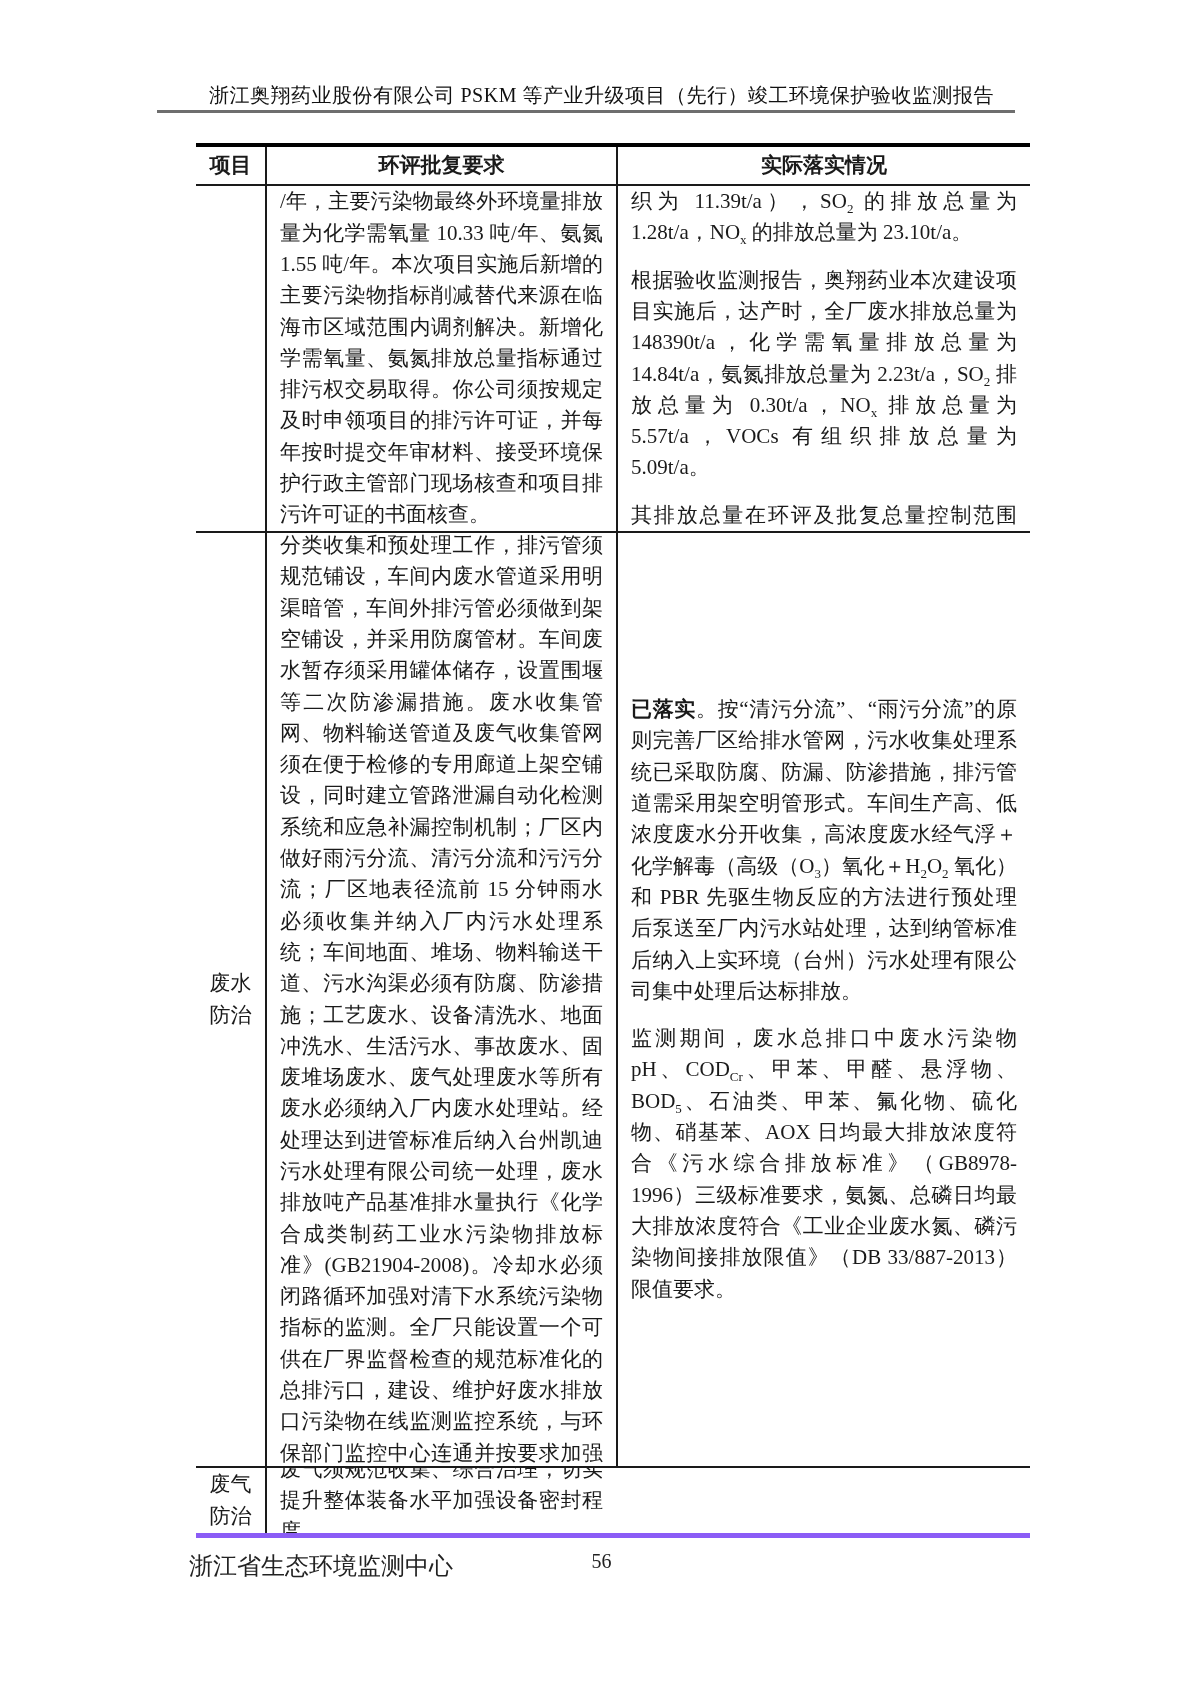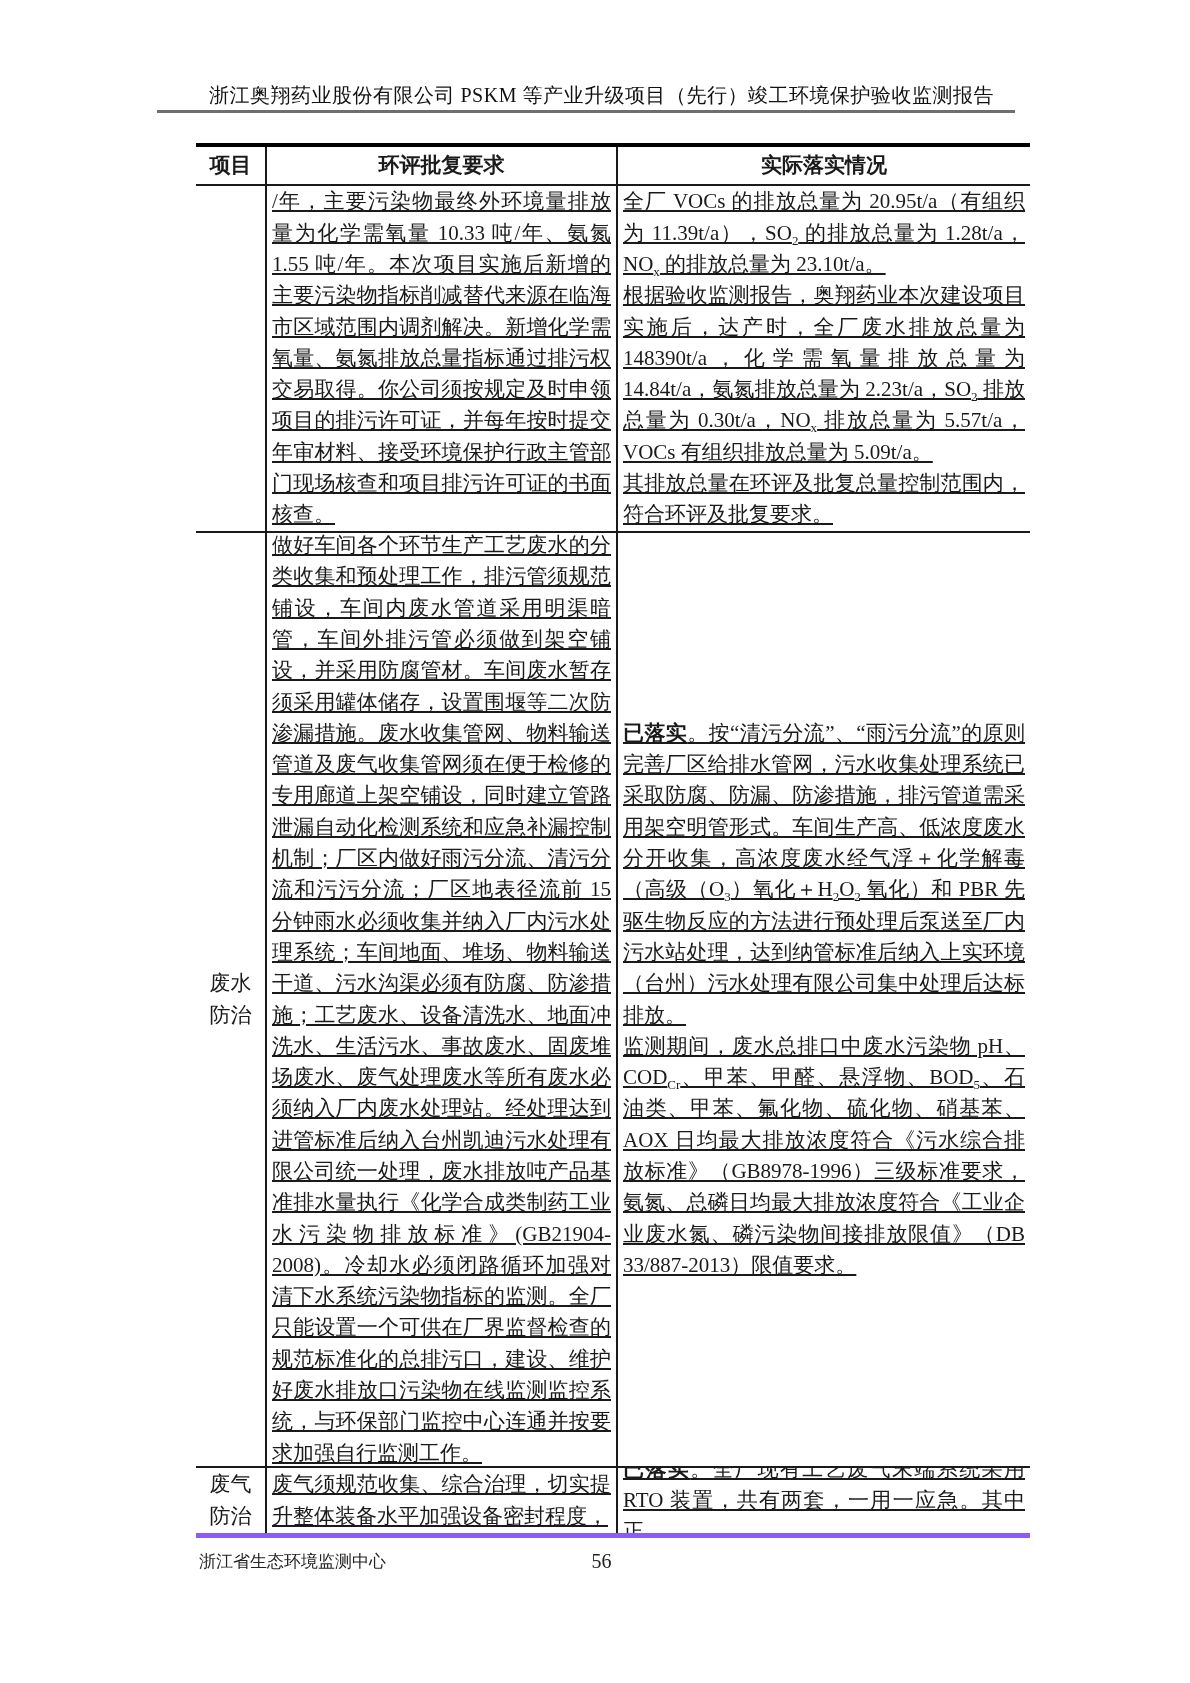--- a/index.html
+++ b/index.html
@@ -46,29 +46,29 @@
     font-weight:bold;text-align:center;
   }
   .cell.label{
     display:flex;align-items:center;justify-content:center;
     text-align:center;
   }
   .cell.text{
     padding:0 5px;
     display:flex;flex-direction:column;justify-content:center;
   }
-  .cell.text p{margin:0;text-align:justify;text-decoration:underline;}
+  .cell.text p{margin:8px;text-align:justify;}
   sub{font-size:.62em;line-height:0;}
   .h-row{height:39px;}
   .r1{height:347px;}
   .r2{height:935px;}
   .r3{height:65px;}
   .doc-footer-org{
-    position:absolute;left:199px;top:1550px;
-    font-size:17px;color:#222;
+    position:absolute;left:189px;top:1550px;
+    font-size:24px;color:#222;
   }
   .doc-footer-page{
     position:absolute;left:0;right:0;top:1550px;
     text-align:center;font-size:20px;color:#222;
   }
 </style>
 </head>
 <body>
 
 <div class="page">
@@ -105,23 +105,20 @@
           <p><b>已落实</b>。按“清污分流”、“雨污分流”的原则完善厂区给排水管网，污水收集处理系统已采取防腐、防漏、防渗措施，排污管道需采用架空明管形式。车间生产高、低浓度废水分开收集，高浓度废水经气浮＋化学解毒（高级（O<sub>3</sub>）氧化＋H<sub>2</sub>O<sub>2</sub> 氧化）和 PBR 先驱生物反应的方法进行预处理后泵送至厂内污水站处理，达到纳管标准后纳入上实环境（台州）污水处理有限公司集中处理后达标排放。</p>
           <p>监测期间，废水总排口中废水污染物 pH、COD<sub>Cr</sub>、甲苯、甲醛、悬浮物、BOD<sub>5</sub>、石油类、甲苯、氟化物、硫化物、硝基苯、AOX 日均最大排放浓度符合《污水综合排放标准》（GB8978-1996）三级标准要求，氨氮、总磷日均最大排放浓度符合《工业企业废水氮、磷污染物间接排放限值》（DB 33/887-2013）限值要求。</p>
         </div>
     </div>
 
     <div class="trow r3 last">
       <div class="cell label">废气<br>防治</div>
       <div class="cell text">
           <p>废气须规范收集、综合治理，切实提升整体装备水平加强设备密封程度，</p>
         </div>
-      <div class="cell text">
-          <p><b>已落实</b>。全厂现有工艺废气末端系统采用 RTO 装置，共有两套，一用一应急。其中正</p>
-        </div>
     </div>
 
   </div>
 
   <div class="doc-footer-org">浙江省生态环境监测中心</div>
   <div class="doc-footer-page">56</div>
 
 </div>
 
 </body></html>

